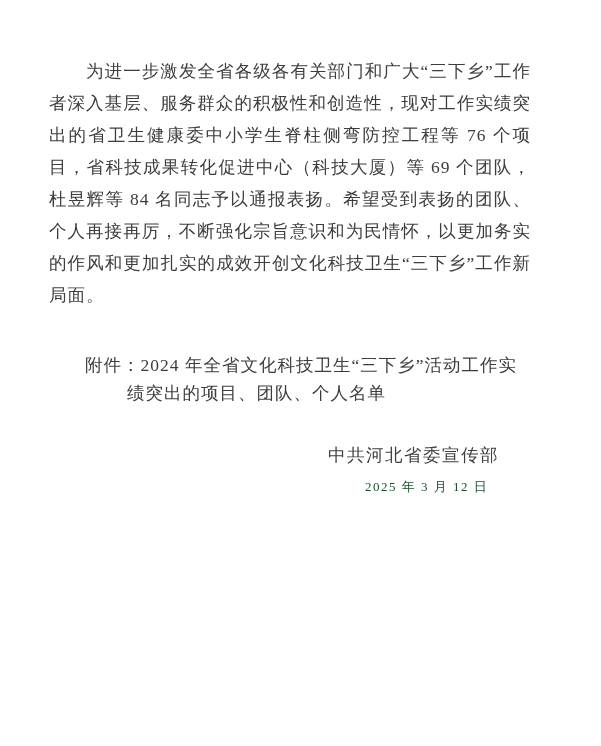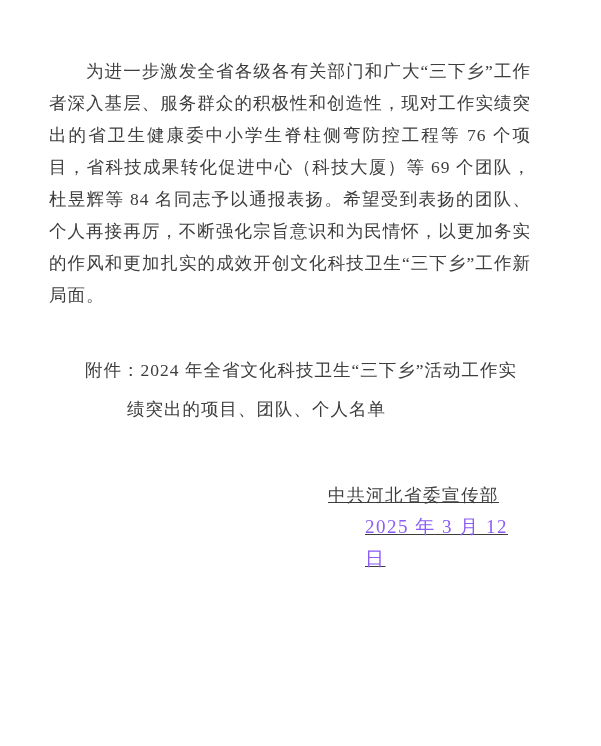--- a/index.html
+++ b/index.html
@@ -33,45 +33,44 @@
     text-indent: 37px;
     word-break: break-all;
     color: #3d3d3d;
   }
   .para + .para {
     margin-top: 6px;
   }
   .attachment {
     margin: 40px 0 0 0;
     font-size: 17.5px;
-    line-height: 39px;
+    line-height: 28px;
     letter-spacing: 1px;
     padding-left: 78px;
     text-indent: -42px;
     word-break: break-all;
     text-align: left;
     color: #3d3d3d;
   }
   .signature {
-    margin-top: 50px;
-    text-decoration: underline;
+    margin-top: 32px;
   }
   .signature .org {
     margin: 0 0 0 279px;
     font-size: 17.5px;
     line-height: 32px;
     letter-spacing: 1.5px;
     color: #3d3d3d;
   }
   .signature .date {
     margin: 0 0 0 316px;
-    font-size: 19px;
+    font-size: 13px;
     line-height: 32px;
     letter-spacing: 1.5px;
-    color: #8b5cf6;
+    color: #14532d;
   }
 </style>
 </head>
 <body>
 
 <div class="page">
   <div class="content">
 
     <p class="para">为进一步激发全省各级各有关部门和广大“三下乡”工作者深入基层、服务群众的积极性和创造性，现对工作实绩突出的省卫生健康委中小学生脊柱侧弯防控工程等 76 个项目，省科技成果转化促进中心（科技大厦）等 69 个团队，杜昱辉等 84 名同志予以通报表扬。希望受到表扬的团队、个人再接再厉，不断强化宗旨意识和为民情怀，以更加务实的作风和更加扎实的成效开创文化科技卫生“三下乡”工作新局面。</p>
 

